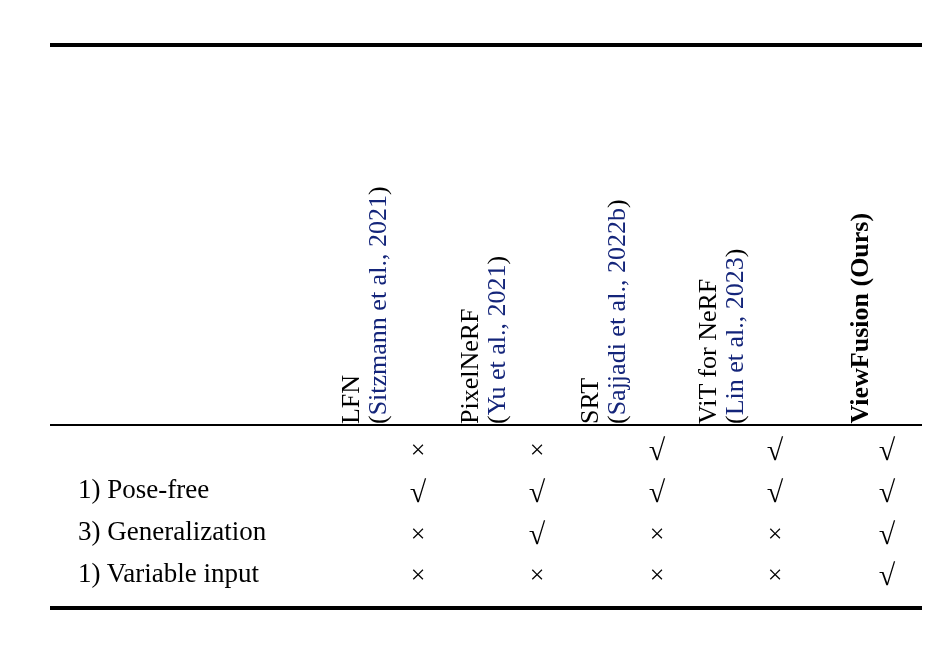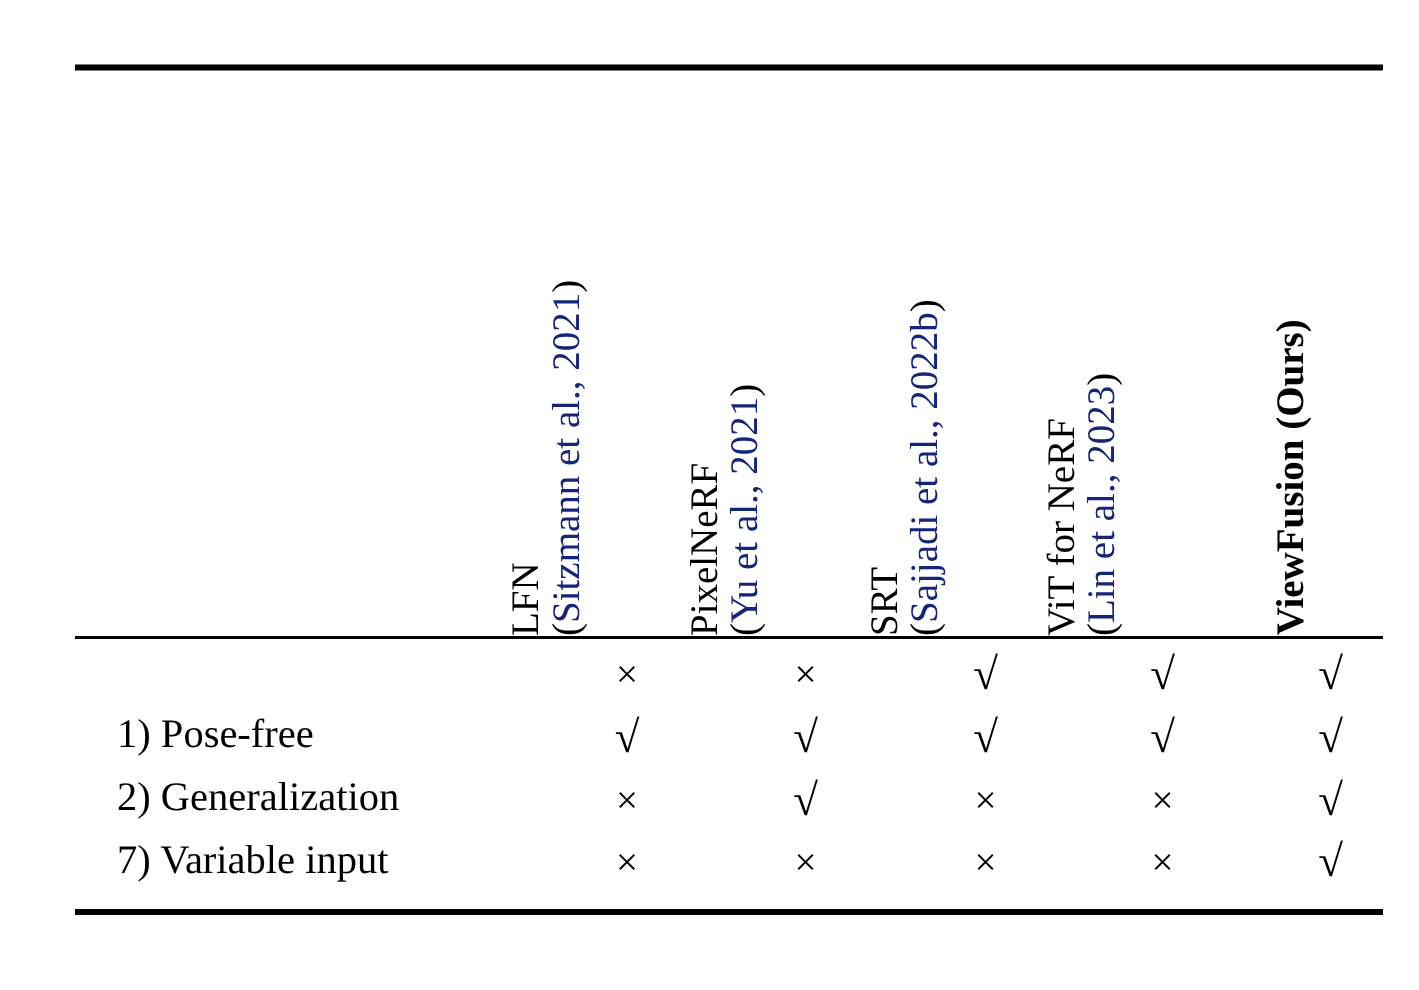--- a/index.html
+++ b/index.html
@@ -168,29 +168,29 @@
   <div class="body-zone" id="body-zone">
       <div class="row row-0">
         <div class="row-label">1) Pose-free</div>
         <div class="cell mark-cross" style="left: 418px;">×</div>
         <div class="cell mark-cross" style="left: 537px;">×</div>
         <div class="cell mark-check" style="left: 657px;">√</div>
         <div class="cell mark-check" style="left: 775px;">√</div>
         <div class="cell mark-check" style="left: 887px;">√</div>
       </div>
       <div class="row row-1">
-        <div class="row-label">2) Generalization</div>
+        <div class="row-label">3) Generalization</div>
         <div class="cell mark-check" style="left: 418px;">√</div>
         <div class="cell mark-check" style="left: 537px;">√</div>
         <div class="cell mark-check" style="left: 657px;">√</div>
         <div class="cell mark-check" style="left: 775px;">√</div>
         <div class="cell mark-check" style="left: 887px;">√</div>
       </div>
       <div class="row row-2">
-        <div class="row-label">7) Variable input</div>
+        <div class="row-label">1) Variable input</div>
         <div class="cell mark-cross" style="left: 418px;">×</div>
         <div class="cell mark-check" style="left: 537px;">√</div>
         <div class="cell mark-cross" style="left: 657px;">×</div>
         <div class="cell mark-cross" style="left: 775px;">×</div>
         <div class="cell mark-check" style="left: 887px;">√</div>
       </div>
       <div class="row row-3">
         <div class="cell mark-cross" style="left: 418px;">×</div>
         <div class="cell mark-cross" style="left: 537px;">×</div>
         <div class="cell mark-cross" style="left: 657px;">×</div>

